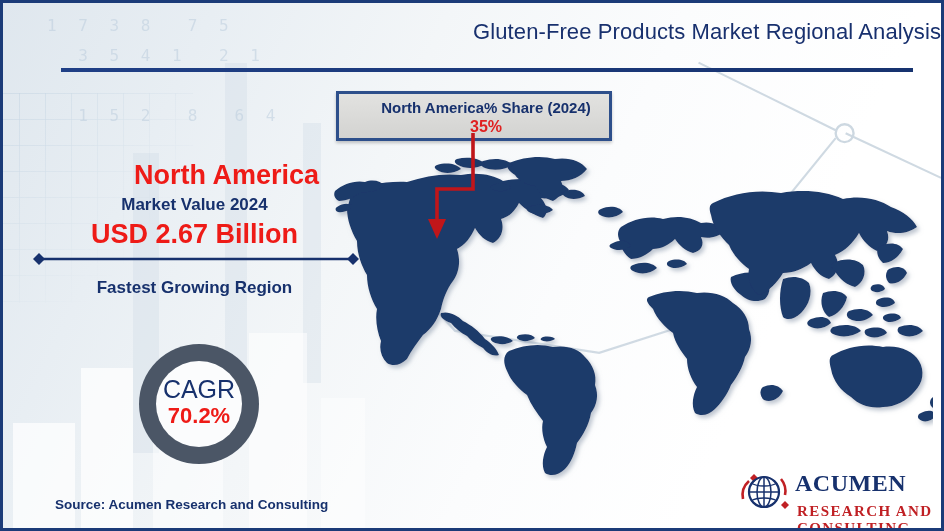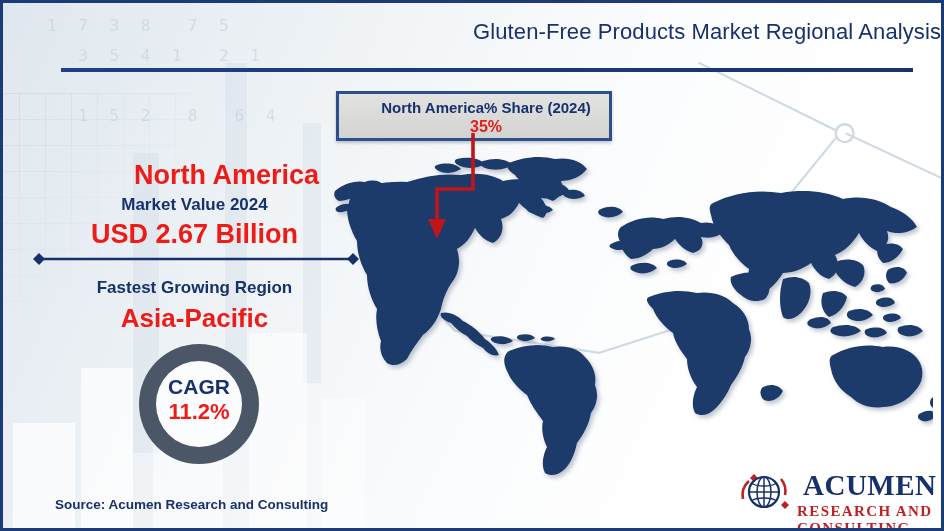--- a/index.html
+++ b/index.html
@@ -79,21 +79,21 @@
     position:absolute;inset:0;border-radius:50%;
     background:#4b5666;
   }
   .donut-hole{
     position:absolute;left:17px;top:17px;width:86px;height:86px;border-radius:50%;
     background:#fbfcfd;
   }
   .donut-text{
     position:absolute;left:0;right:0;top:32px;text-align:center;line-height:1.05;
   }
-  #cagr-label{font-size:21px;font-weight:bold;color:#17316d;}
+  #cagr-label{font-size:25px;font-weight:normal;color:#17316d;}
   #cagr-value{font-size:22px;font-weight:bold;color:#ee1b17;margin-top:2px;}
 
   
   .callout{
     position:absolute;left:333px;top:88px;width:276px;height:50px;
     box-sizing:border-box;
     background:linear-gradient(to bottom,#e2e2e0,#d3d3d1);
     border:3px solid #2d4f8b;
     box-shadow:0 2px 3px rgba(0,0,0,.22);
     text-align:center;
@@ -110,22 +110,22 @@
 
   
   #source-text{
     position:absolute;left:52px;top:494px;font-size:13.5px;font-weight:bold;color:#17316d;
   }
 
   
   .logo{position:absolute;left:734px;top:466px;width:196px;height:55px;}
   .logo svg{display:block;}
   .logo-word{
-    position:absolute;left:66px;top:2px;font-family:"Liberation Serif",serif;
-    font-size:29px;font-weight:bold;color:#17316d;letter-spacing:.5px;line-height:1;
+    position:absolute;left:58px;top:2px;font-family:"Liberation Serif",serif;
+    font-size:24px;font-weight:bold;color:#17316d;letter-spacing:.5px;line-height:1;
   }
   .logo-sub{
     position:absolute;left:60px;top:34px;font-family:"Liberation Serif",serif;
     font-size:15px;font-weight:bold;color:#c02024;letter-spacing:1.4px;
   }
 </style>
 </head>
 <body>
 
 <div id="stage">
@@ -163,28 +163,27 @@
   <div class="lbl-sm" id="mv-label">Market Value 2024</div>
   <div class="val-red" id="mv-value">USD 2.67 Billion</div>
 
   <svg class="divider" viewBox="0 0 330 16">
     <line x1="8" y1="8" x2="322" y2="8" stroke="#17316d" stroke-width="2.6"></line>
     <polygon points="8,2 14,8 8,14 2,8" fill="#17316d"></polygon>
     <polygon points="322,2 328,8 322,14 316,8" fill="#17316d"></polygon>
   </svg>
 
   <div class="lbl-sm" id="fastest-label">Fastest Growing Region</div>
-  <div class="val-red" id="fastest-value">Asia-Pacific</div>
 
   <div class="donut-wrap">
     <div class="donut-ring"></div>
     <div class="donut-hole"></div>
     <div class="donut-text">
       <div id="cagr-label">CAGR</div>
-      <div id="cagr-value">11.2%</div>
+      <div id="cagr-value">70.2%</div>
     </div>
   </div>
 
   <div class="mapwrap">
     <svg viewBox="0 0 600 330" preserveAspectRatio="xMidYMid meet">
       <defs>
         <filter id="mapshadow" x="-10%" y="-10%" width="130%" height="130%">
           <feDropShadow dx="2.5" dy="3" stdDeviation="2.2" flood-color="#8a99ab" flood-opacity="0.55"></feDropShadow>
         </filter>
       </defs>

